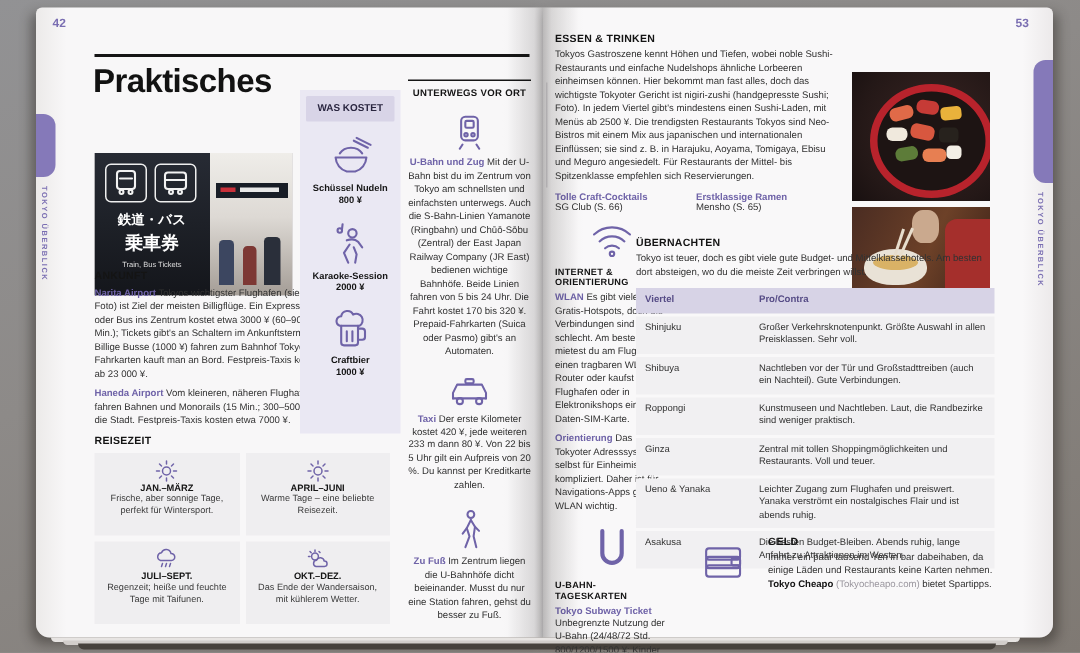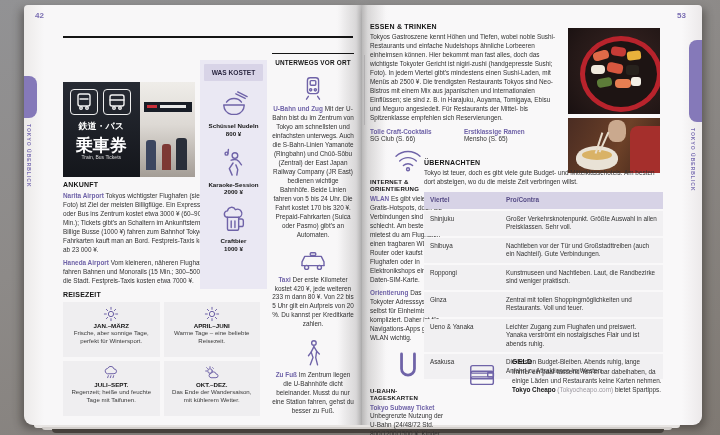--- a/index.html
+++ b/index.html
@@ -39,60 +39,61 @@
   .cell-label{font-size:6.2px;font-weight:800;color:#141414;text-align:center;}
   .cell-text{font-size:6.1px;line-height:1.35;color:#3a3a3a;text-align:center;}
   .tbl-headrow{display:flex;background:#d7d3e6;}
   .tbl-row{display:flex;background:#f1f0f2;margin-top:2px;}
   .tbl-c1{width:72px;padding:4px 2px 4px 6px;font-size:6.3px;color:#323232;flex:none;}
   .tbl-c2{flex:1;padding:4px 6px 4px 2px;font-size:6.3px;line-height:1.35;color:#323232;}
   .tbl-h{font-weight:700;color:#564c86;font-size:6.4px;}
   svg.ic{stroke:#6f63a8;fill:none;stroke-width:1.5;stroke-linecap:round;stroke-linejoin:round;display:block;margin:0 auto;}
   svg.wic{stroke:#f2f2f2;fill:none;stroke-width:1.4;stroke-linecap:round;stroke-linejoin:round;display:block;}
   .center{text-align:center;}
-  .photo{overflow:hidden;position:absolute;}
+  .photo{overflow:hidden;position:absolute;margin-top:20px;}
 </style>
 </head>
 <body>
 
 <div class="canvas">
 
   <div class="page left"></div>
   <div class="page right"></div>
   <div class="stack1"></div>
   <div class="stack2"></div>
   <div class="cover"></div>
 
   <div class="abs pageno" style="left:35px;top:11px;">42</div>
 
   <div class="abs tab" style="left:24px;top:76px;width:13px;height:42px;border-radius:0 8px 8px 0;"></div>
   <div class="abs vlabel" style="left:26px;top:124px;height:90px;">TOKYO ÜBERBLICK</div>
 
   <div class="abs rule" style="left:63px;top:36px;width:290px;height:2px;"></div>
+  <div class="abs h1" style="left:62px;top:41px;">Praktisches</div>
 
   <div class="photo" style="left:63px;top:82px;width:132px;height:95px;background:#c7c5c6;">
     <div class="abs" style="left:0;top:0;width:58%;height:100%;background:linear-gradient(180deg,#272b34,#14161b);">
       <div class="abs" style="left:7px;top:7px;width:26px;height:24px;border:1.5px solid #eee;border-radius:4px;">
         <svg class="wic" width="26" height="24" viewBox="0 0 26 24">
             <rect x="7" y="4" width="12" height="12" rx="2"></rect>
             <line x1="9" y1="9" x2="17" y2="9"></line>
             <circle cx="10" cy="18" r="1.3"></circle>
             <circle cx="16" cy="18" r="1.3"></circle>
           </svg>
       </div>
       <div class="abs" style="left:40px;top:7px;width:26px;height:24px;border:1.5px solid #eee;border-radius:4px;">
         <svg class="wic" width="26" height="24" viewBox="0 0 26 24">
             <rect x="6" y="5" width="14" height="11" rx="2"></rect>
             <line x1="6" y1="10" x2="20" y2="10"></line>
             <circle cx="10" cy="18" r="1.3"></circle>
             <circle cx="16" cy="18" r="1.3"></circle>
           </svg>
       </div>
       <div class="abs" style="left:0;top:38px;width:100%;text-align:center;color:#fff;font-size:9px;font-weight:700;">鉄道・バス</div>
-      <div class="abs" style="left:0;top:52px;width:100%;text-align:center;color:#fff;font-size:17px;font-weight:700;font-family:Liberation Mono, monospace;">乗車券</div>
+      <div class="abs" style="left:0;top:52px;width:100%;text-align:center;color:#fff;font-size:12px;font-weight:700;font-family:Liberation Mono, monospace;">乗車券</div>
       <div class="abs" style="left:0;top:72px;width:100%;text-align:center;color:#ddd;font-size:5px;">Train, Bus Tickets</div>
     </div>
     <div class="abs" style="left:58%;top:0;width:42%;height:100%;background:linear-gradient(180deg,#efede9 0%,#ddd9d4 45%,#a49d96 100%);">
       <div class="abs" style="left:4px;top:20px;width:48px;height:10px;background:#181d26;">
         <div class="abs" style="left:3px;top:3px;width:10px;height:3px;background:#c9303a;"></div>
         <div class="abs" style="left:16px;top:3px;width:26px;height:3px;background:#e8e8e8;"></div>
       </div>
       <div class="abs" style="left:6px;top:58px;width:10px;height:30px;background:#3c4660;border-radius:3px 3px 0 0;"></div>
       <div class="abs" style="left:22px;top:62px;width:9px;height:26px;background:#7d3834;border-radius:3px 3px 0 0;"></div>
       <div class="abs" style="left:36px;top:56px;width:11px;height:32px;background:#2a2f3a;border-radius:3px 3px 0 0;"></div>

